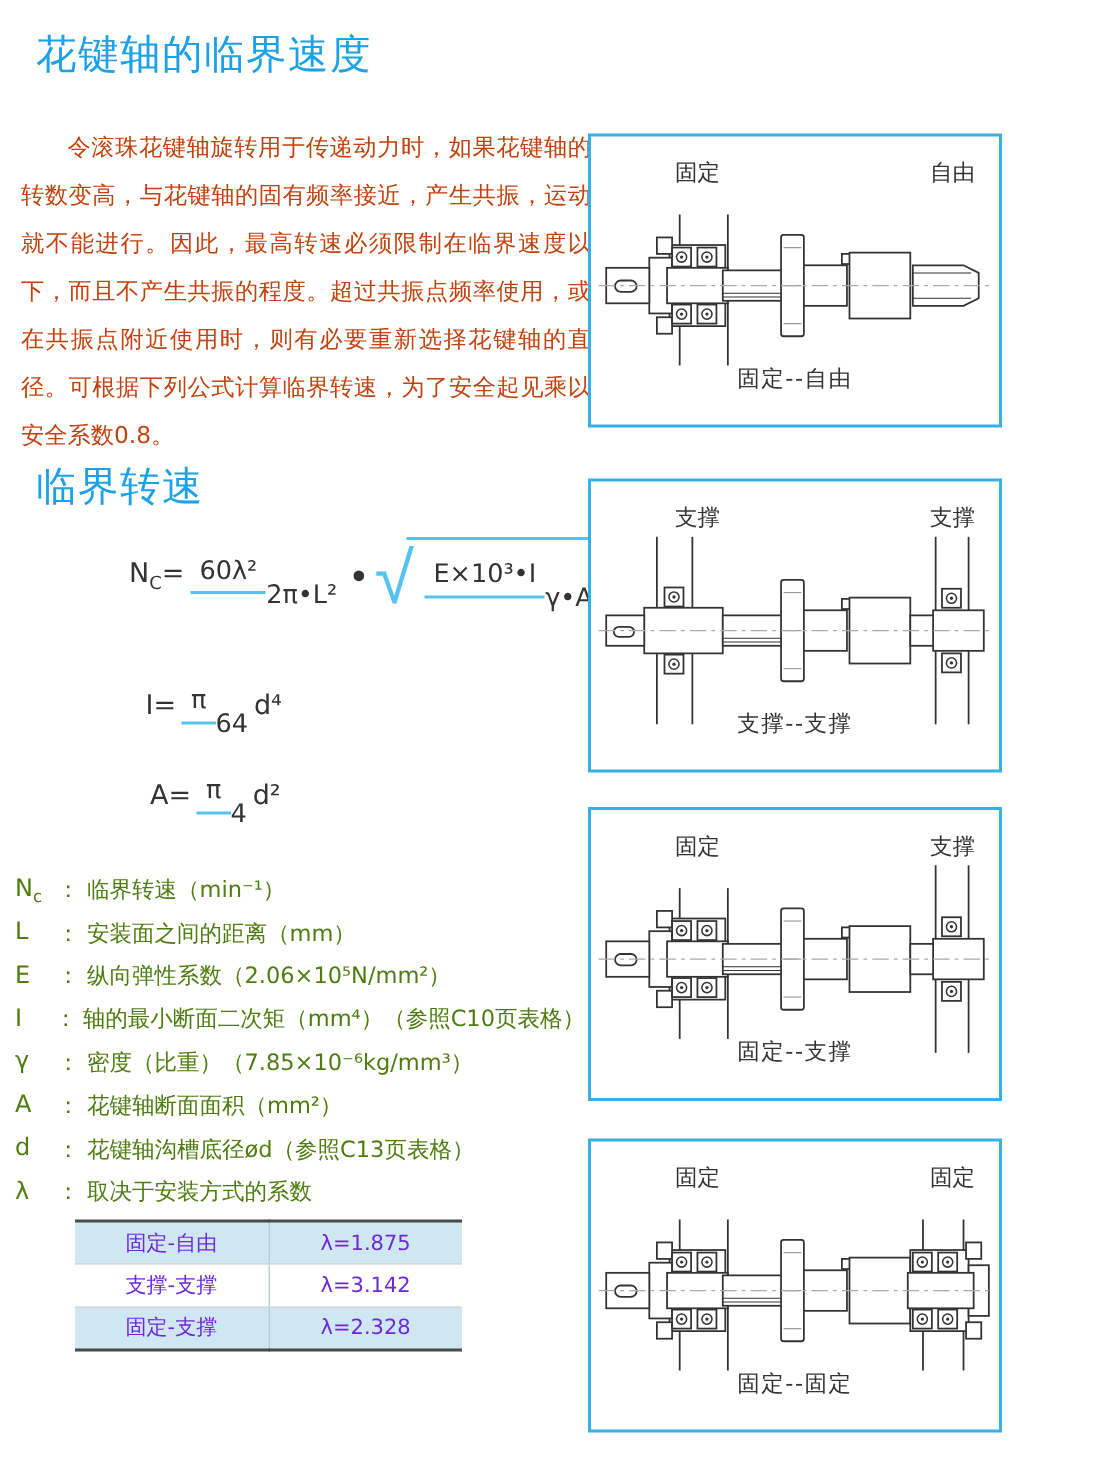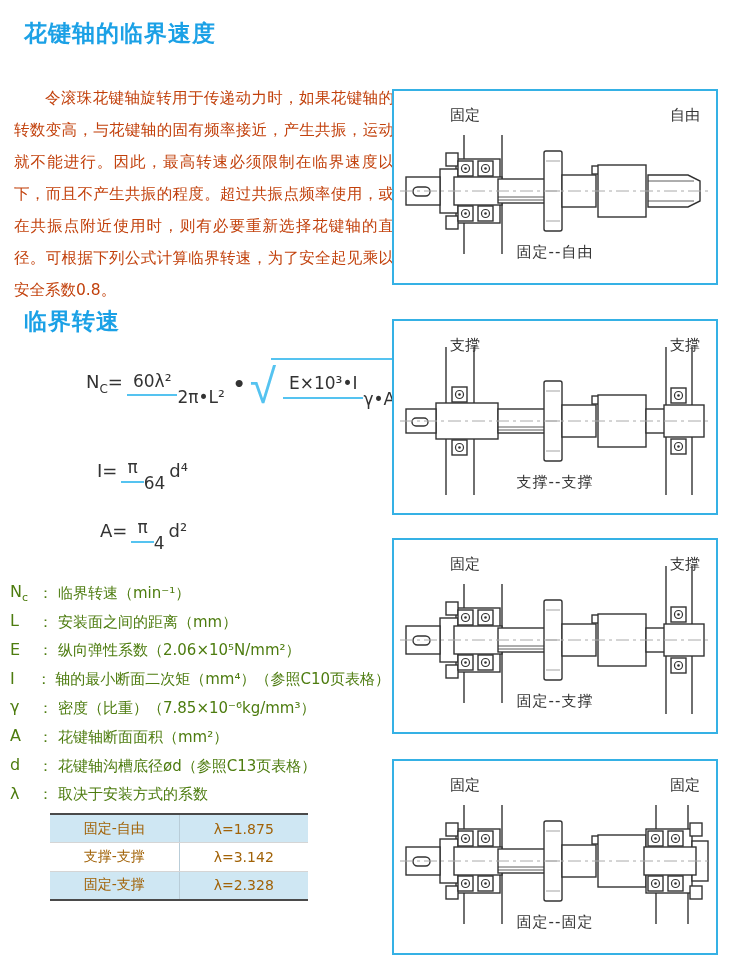--- a/index.html
+++ b/index.html
@@ -5,21 +5,21 @@
   * { margin:0; padding:0; box-sizing:border-box; }
   html,body { background:#fff; }
   body {
     width:740px; height:980px; position:relative; overflow:hidden;
     font-family:"DejaVu Sans","Liberation Sans",sans-serif;
     color:#3a3a3a;
   }
   .abs { position:absolute; }
 
   
-  .h-cyan { color:#1ba1e6; font-weight:bold; font-size:23px; letter-spacing:1px; }
+  .h-cyan { color:#1ba1e6; font-weight:normal; font-size:27px; letter-spacing:1px; }
   .page-title { left:24px; top:18px; }
   .section-title { left:24px; top:306px; }
 
   
   .intro {
     left:14px; top:82px; width:380px;
     font-size:15.5px; line-height:32px; text-indent:2em;
     text-align:justify; color:#c2410c;
   }
 
@@ -47,29 +47,29 @@
   .v-desc { flex:1; white-space:nowrap; }
 
   
   .lambda-table {
     left:50px; top:813px; width:258px;
     border-collapse:collapse;
     border-top:2px solid #4a4a4a; border-bottom:2px solid #4a4a4a;
   }
   .lambda-table td {
     width:50%; height:28.5px; text-align:center; vertical-align:middle;
-    font-size:14px; color:#a16207; border-bottom:1px solid #d5d5d5;
+    font-size:14px; color:#6d28d9; border-bottom:1px solid #d5d5d5;
   }
   .lambda-table tr:last-child td { border-bottom:none; }
   .lambda-table td:first-child { border-right:1px solid #b9cdd8; }
   .lambda-table tr.blue { background:#cfe7f3; }
 
   
   .diagram-box {
-    left:392px; width:326px; height:196px;
+    left:392px; width:276px; height:196px;
     border:2px solid #35b1e5; background:#fff;
   }
   .d1 { top:89px; } .d2 { top:319px; } .d3 { top:538px; } .d4 { top:759px; }
   .diagram-svg { position:absolute; left:0; top:0; width:100%; height:100%; }
   .dlabel { position:absolute; top:15px; font-size:15px; color:#333; }
   .dleft { left:56px; } .dright { right:16px; }
   .dcaption { position:absolute; left:0; top:152px; width:100%; text-align:center; font-size:15px; color:#333; letter-spacing:1px; }
 </style>
 </head>
 <body>

